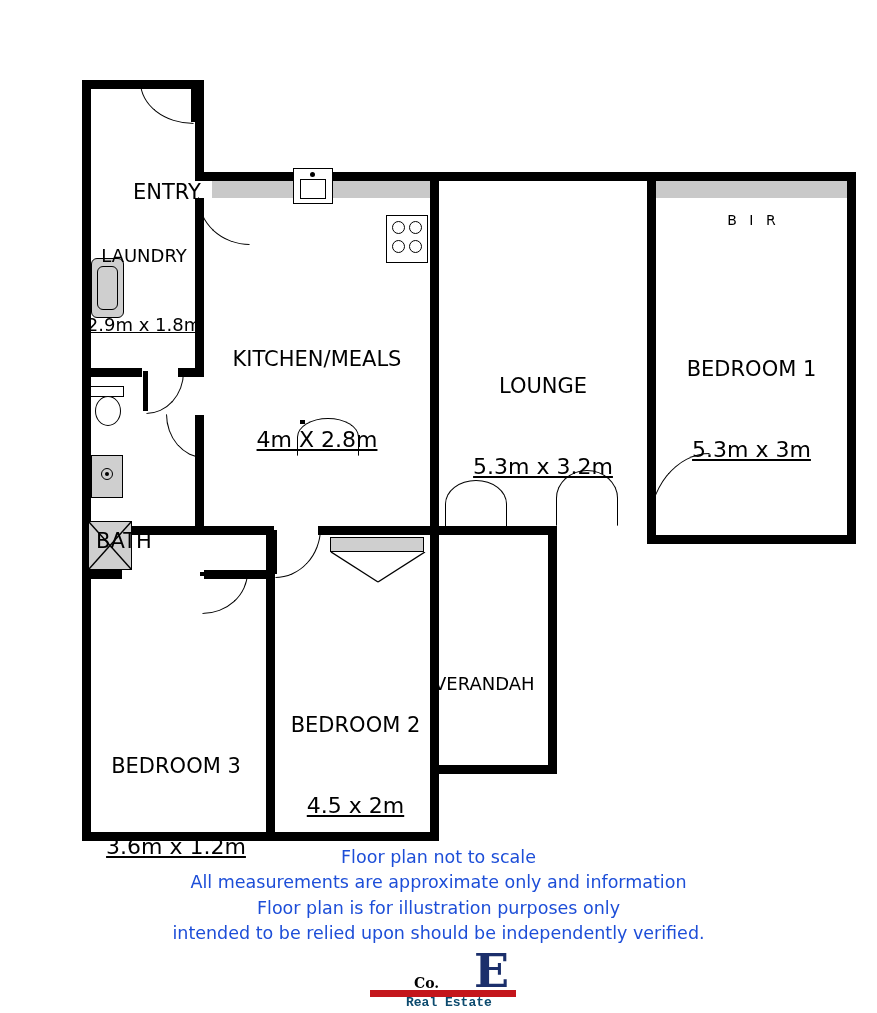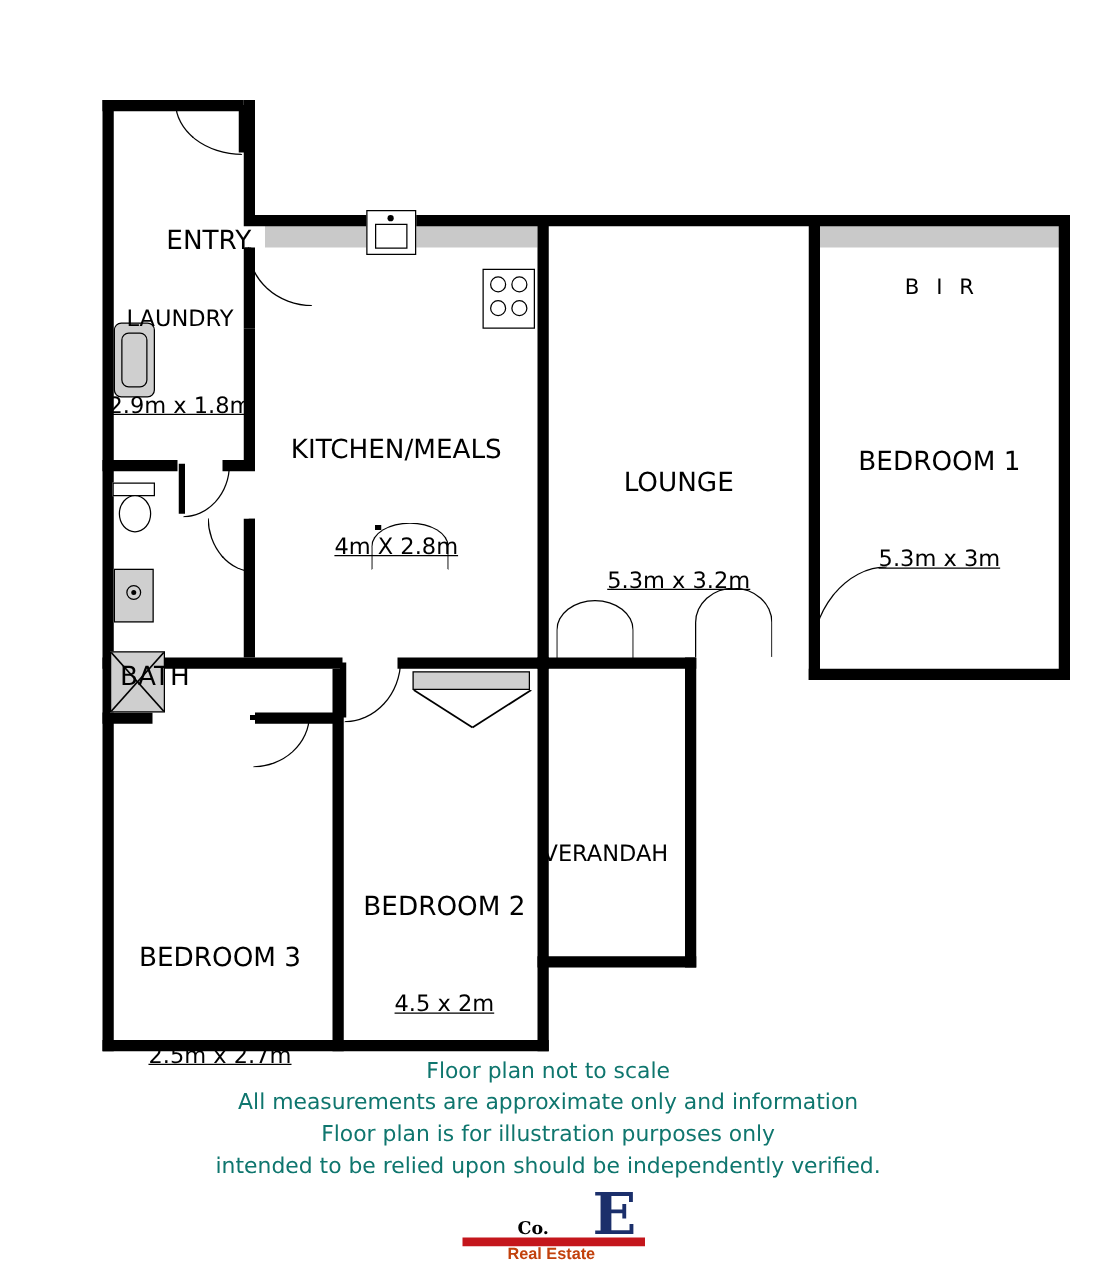--- a/index.html
+++ b/index.html
@@ -28,24 +28,24 @@
     position: absolute;
     color: #000000;
     text-align: center;
     line-height: 1.28;
     white-space: pre;
     font-family: "DejaVu Sans", sans-serif;
   }
   .label .l1 { display: block; }
   .label .l2 { display: block; text-decoration: underline; }
   .room-name { font-size: 21px; }
-  .room-dim { font-size: 18px; }
+  .room-dim { font-size: 22px; }
   .small-name { font-size: 18px; }
   .small-dim  { font-size: 18px; }
-  .bir-label { font-size: 17px; letter-spacing: 4px; }
+  .bir-label { font-size: 14px; letter-spacing: 4px; }
 
   
   .arc {
     position: absolute;
     border: 1.6px solid #000;
     border-radius: 50%;
     box-sizing: border-box;
     background: transparent;
   }
   .arc-bl { border-right-color: transparent; border-top-color: transparent; }
@@ -59,21 +59,21 @@
 
   
   #disclaimer {
     position: absolute;
     left: 0;
     top: 845px;
     width: 877px;
     text-align: center;
     font-size: 17.5px;
     line-height: 1.45;
-    color: #0f766e;
+    color: #1d4ed8;
   }
   #disclaimer div { white-space: pre; }
 
   
   #logo {
     position: absolute;
     left: 368px;
     top: 950px;
     width: 150px;
     height: 58px;
@@ -103,24 +103,24 @@
   #logo .redbar {
     position: absolute;
     left: 2px; top: 40px;
     width: 146px;
     height: 7px;
     background: #c4161c;
   }
   #logo .re {
     position: absolute;
     left: 38px; top: 45px;
-    font-family: Liberation Sans, sans-serif;
+    font-family: Liberation Mono, monospace;
     font-weight: bold;
     font-size: 13px;
-    color: #c2410c;
+    color: #0c4a6e;
     white-space: pre;
   }
   #logo .bigE {
     position: absolute;
     left: 106px; top: -2px;
     font-family: "DejaVu Serif", serif;
     font-weight: bold;
     font-size: 46px;
     color: #1b2f6b;
     line-height: 1;
@@ -265,21 +265,21 @@
     <span class="l1">BATH</span>
   </div>
 
   <div class="label room-name" style="left:272px; top:658px; width:167px;">
     <span class="l1">BEDROOM 2</span>
     <span class="l2 room-dim">4.5 x 2m</span>
   </div>
 
   <div class="label room-name" style="left:86px; top:699px; width:180px;">
     <span class="l1">BEDROOM 3</span>
-    <span class="l2 room-dim">2.5m x 2.7m</span>
+    <span class="l2 room-dim">3.6m x 1.2m</span>
   </div>
 
   <div class="label small-name" style="left:434px; top:626px; width:115px; text-align:left;">
     <span class="l1">VERANDAH</span>
   </div>
 
   <div class="label bir-label" style="left:656px; top:176px; width:195px;">
     <span class="l1">B I R</span>
   </div>
 

